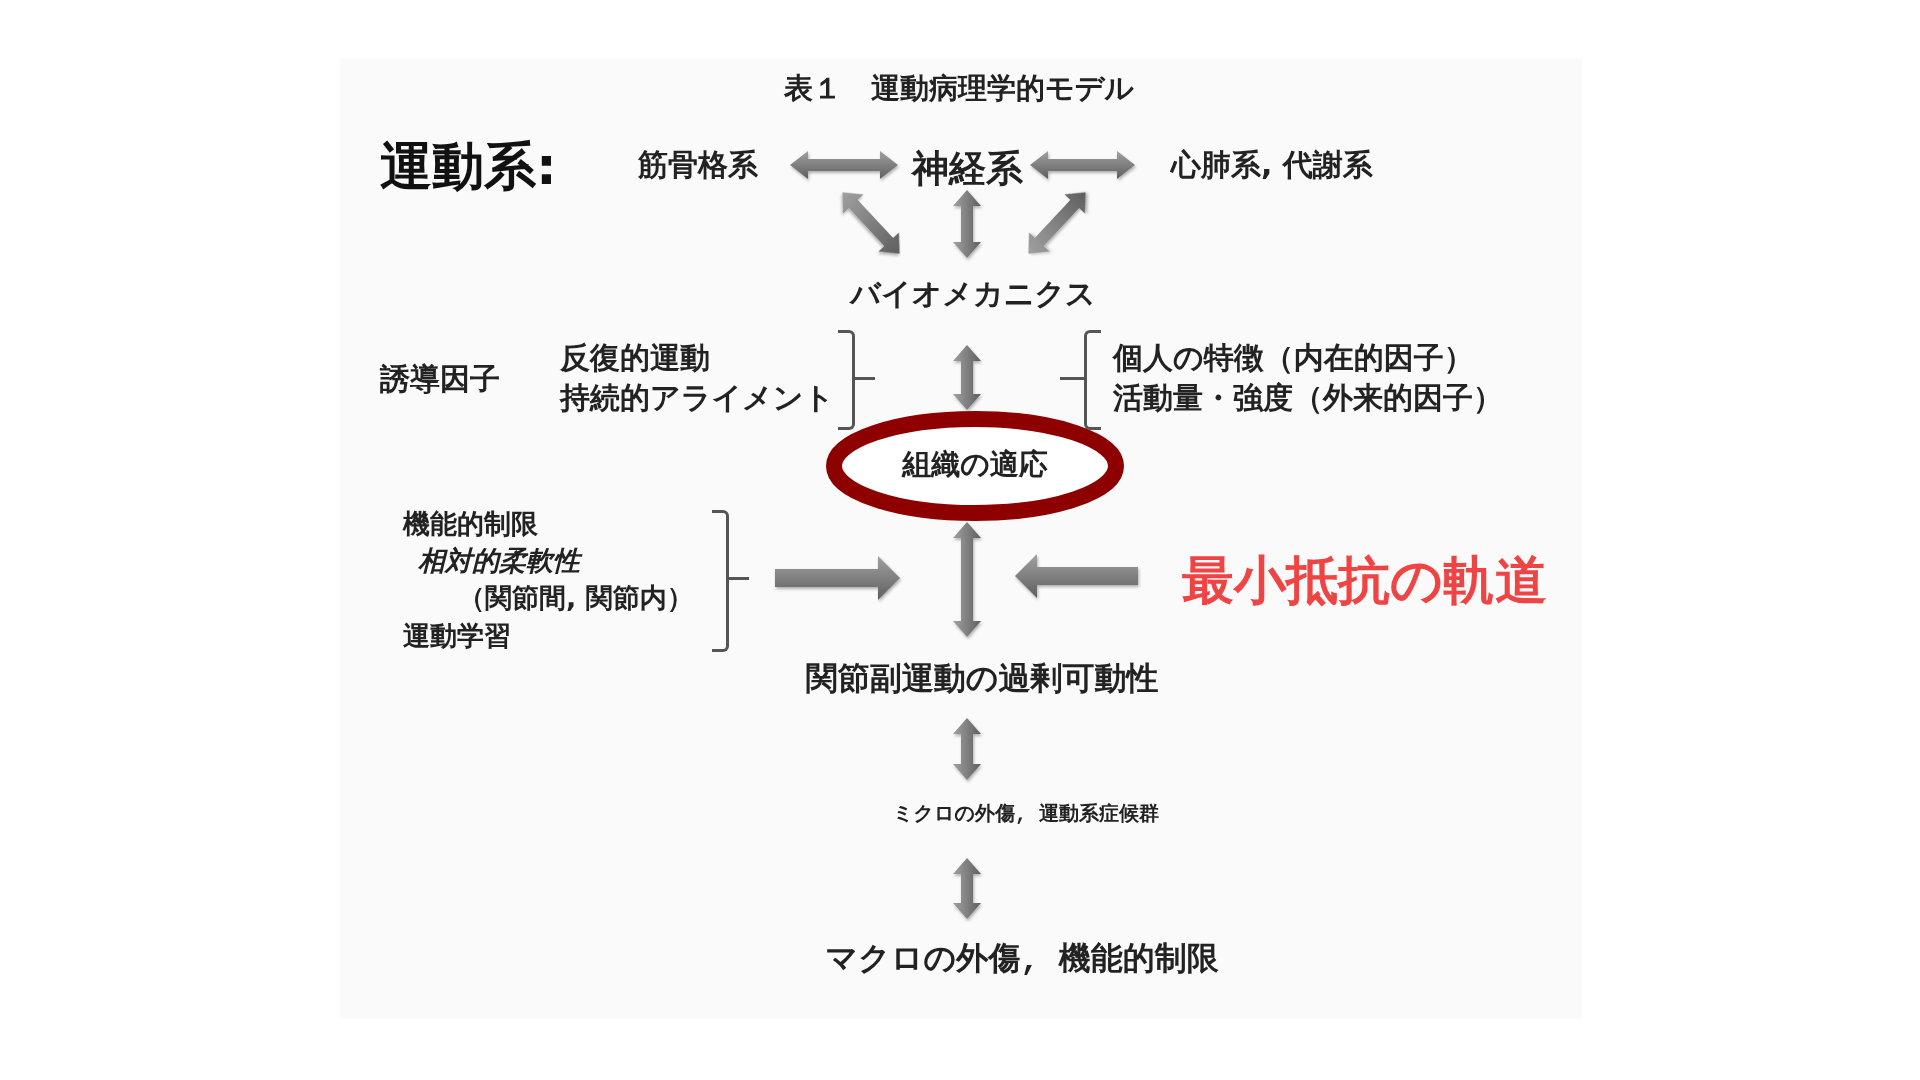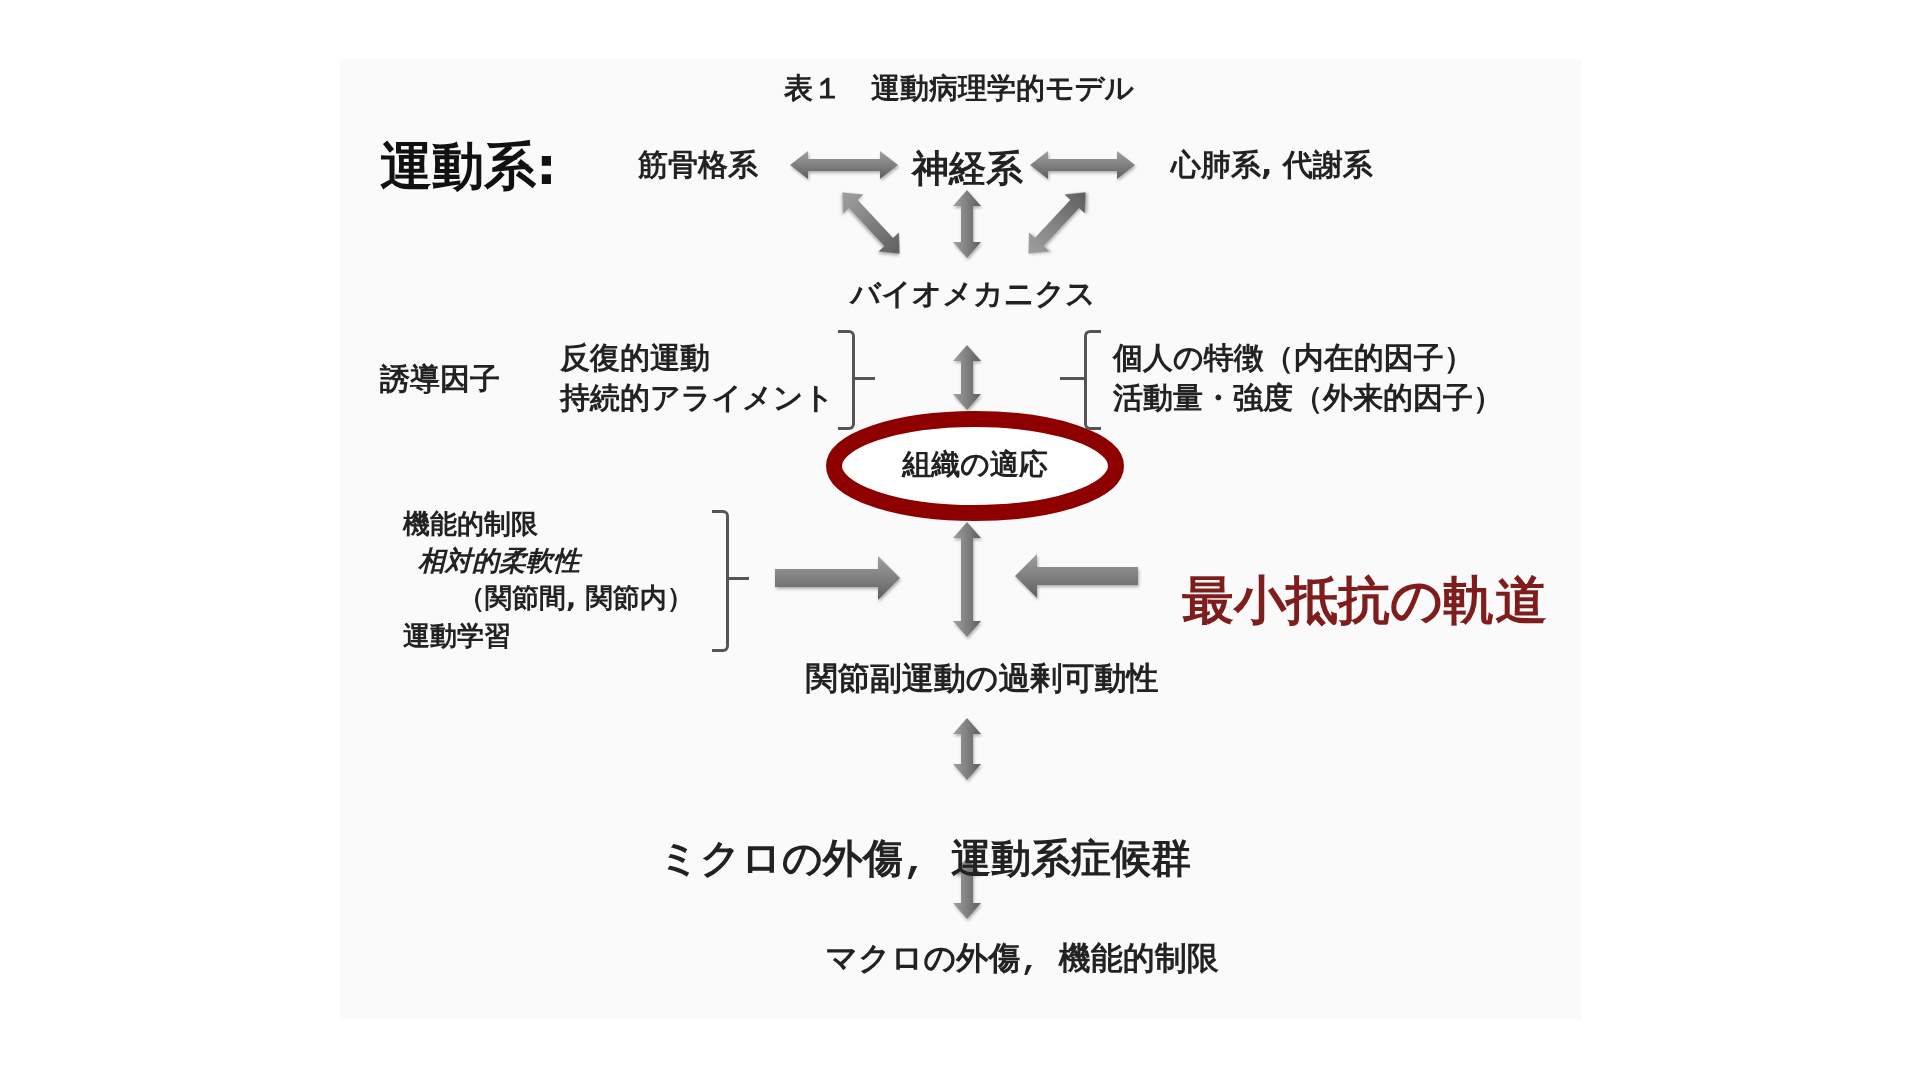--- a/index.html
+++ b/index.html
@@ -103,17 +103,17 @@
 
 <div class="t center" style="left:975px; top:452px; font-size:29px;">組織の適応</div>
 
 <div class="t" style="left:403px; top:510px; font-size:27px;">機能的制限</div>
 <div class="t" style="left:418px; top:547px; font-size:27px;font-style:italic;">相対的柔軟性</div>
 <div class="t" style="left:458px; top:584px; font-size:27px;">（関節間, 関節内）</div>
 <div class="t" style="left:403px; top:622px; font-size:27px;">運動学習</div>
 <div class="bracket" style="left:712px; top:510px; width:14px; height:136px; border-width:3px 3px 3px 0; border-radius:0 6px 6px 0;"></div>
 <div class="bracket" style="left:729px; top:577px; width:20px; height:0; border-width:3px 0 0 0;"></div>
 
-<div class="t" style="left:1182px; top:574px; font-size:52px; color:#7f1d1d;">最小抵抗の軌道</div>
+<div class="t" style="left:1182px; top:554px; font-size:52px; color:#ef4444;">最小抵抗の軌道</div>
 
 <div class="t center" style="left:982px; top:665px; font-size:32px;">関節副運動の過剰可動性</div>
-<div class="t center" style="left:925px; top:805px; font-size:40px;margin-top:37px;">ミクロの外傷, 運動系症候群</div>
+<div class="t center" style="left:1026px; top:805px; font-size:20px;">ミクロの外傷, 運動系症候群</div>
 <div class="t center" style="left:1022px; top:945px; font-size:32px;">マクロの外傷, 機能的制限</div>
 
 </body></html>

